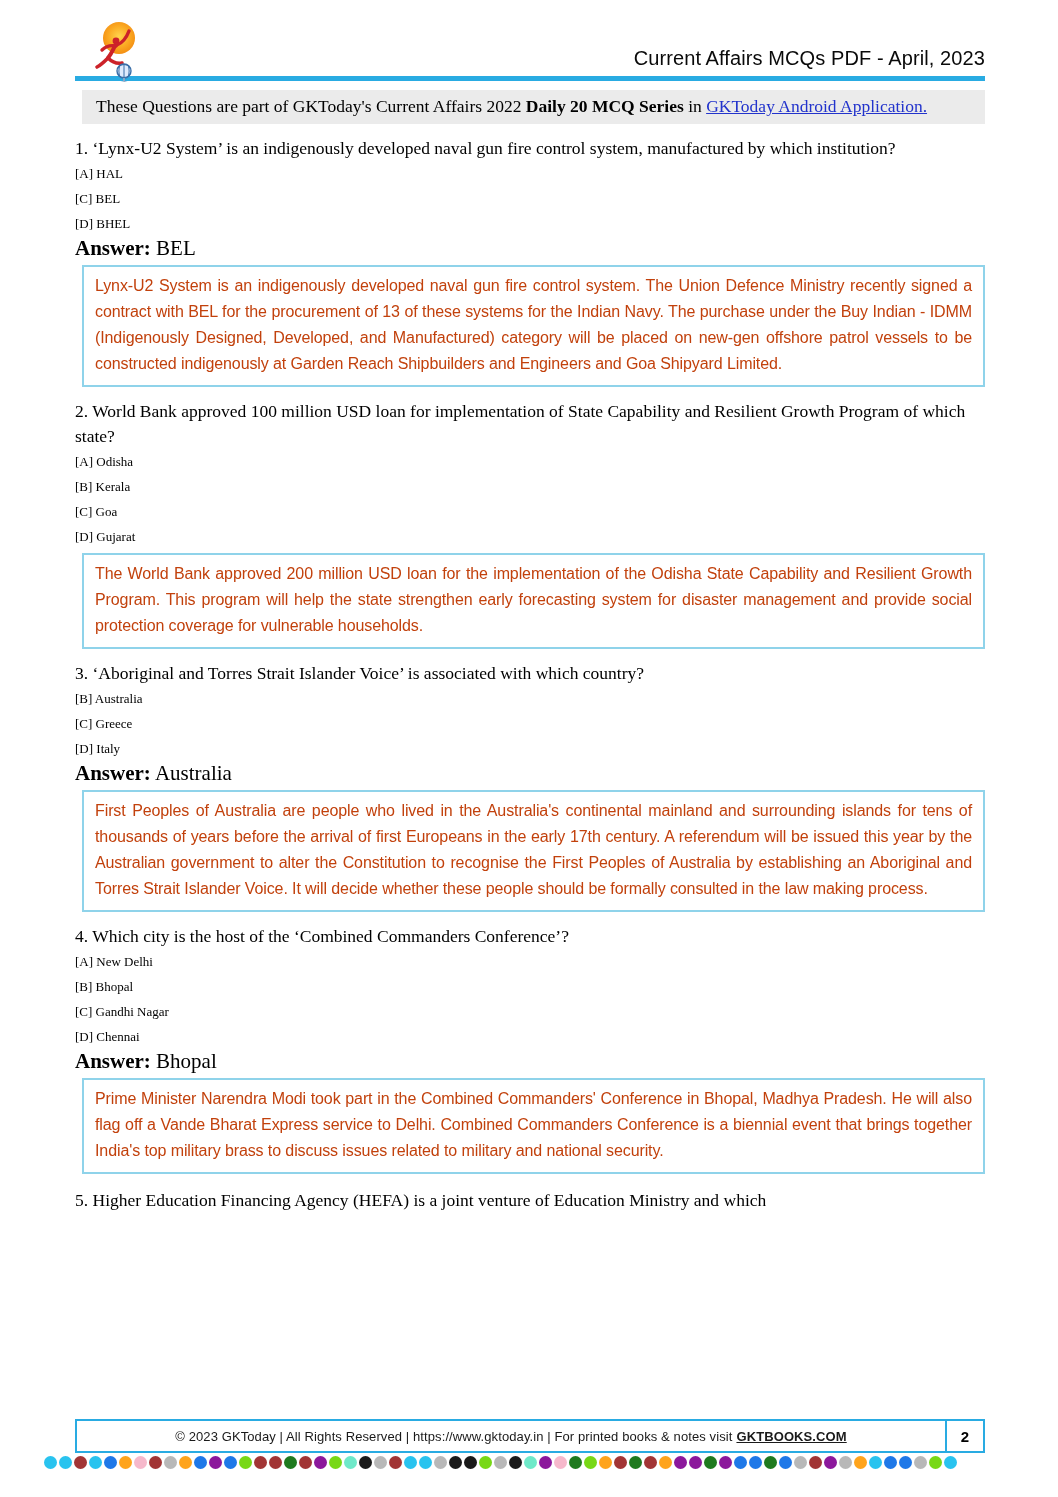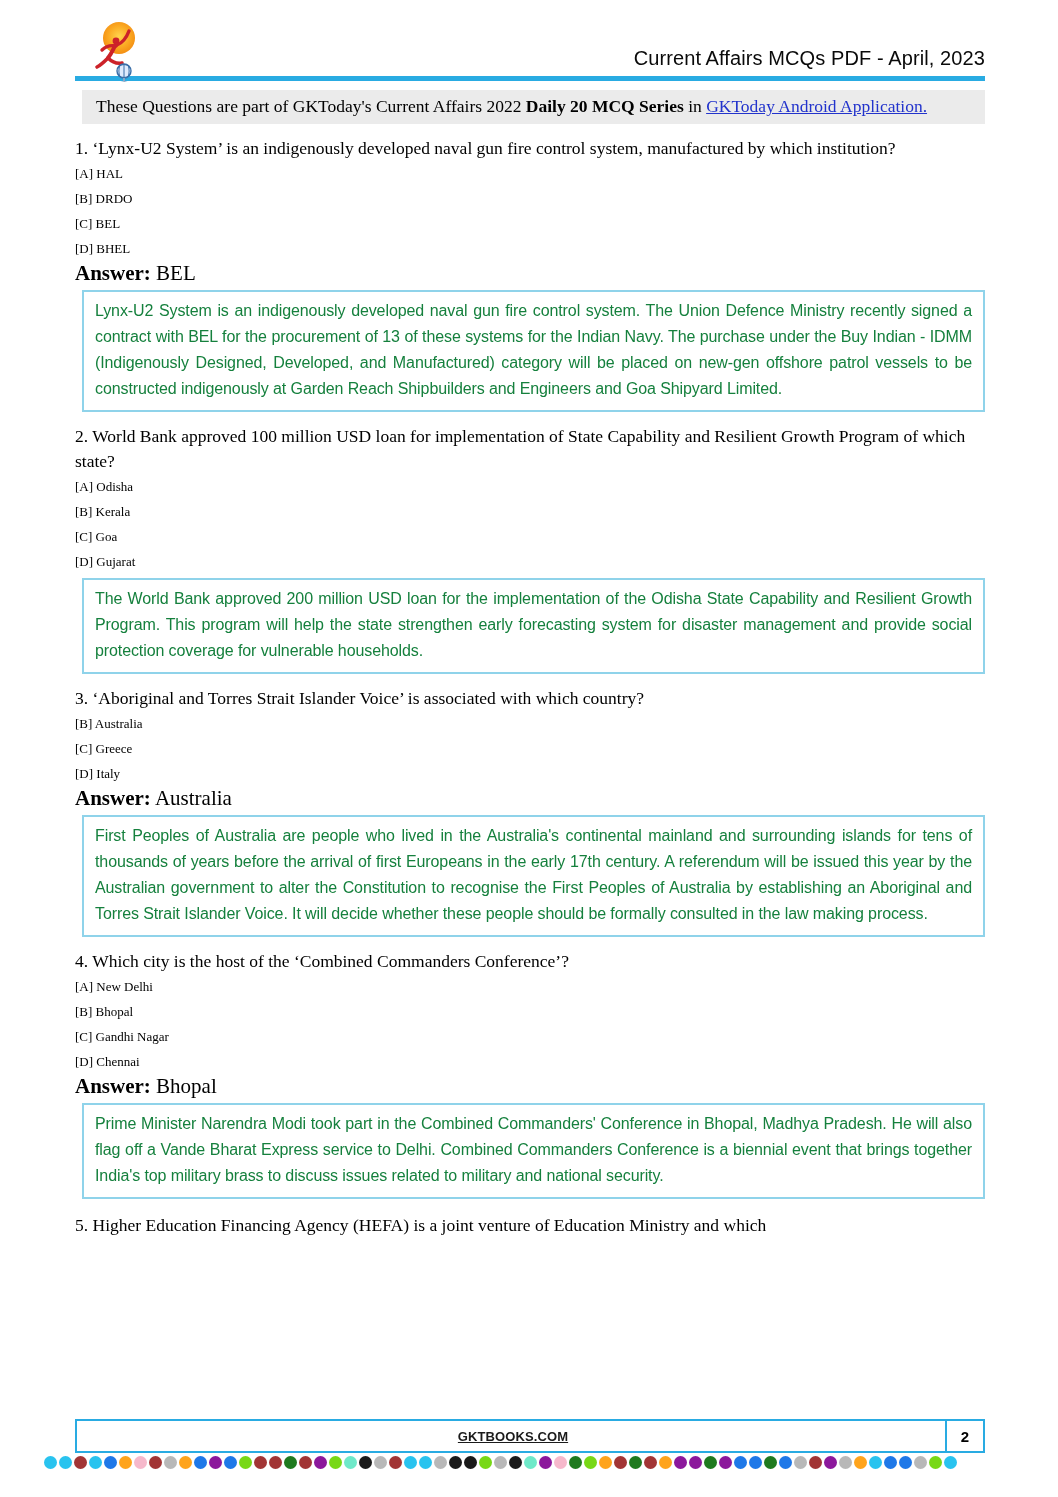--- a/index.html
+++ b/index.html
@@ -38,21 +38,21 @@
   .option { font-size: 13px; line-height: 25px; }
   .answer-line { font-size: 21px; line-height: 25px; }
   .answer-label { font-weight: bold; }
   .explanation {
     margin: 4px 0 10px 7px;
     border-width: 2px; border-style: solid;
     padding: 6px 11px 8px 11px;
     font-family: "Liberation Sans", sans-serif;
     font-size: 16px; line-height: 26px;
     text-align: justify; letter-spacing: -0.1px;
-    color: #15803d;
+    color: #c2410c;
   }
   .partial-q { margin-top: 14px; font-size: 17.5px; line-height: 25px; }
 
   
   .footer {
     position: absolute; left: 75px; right: 73px; top: 1419px;
     height: 34px; border-width: 2px; border-style: solid;
     display: flex; align-items: stretch;
     font-family: "Liberation Sans", sans-serif;
   }
@@ -107,21 +107,20 @@
 
   <div class="notice" id="notice" style="background: rgb(235, 235, 235);">
     <span>These Questions are part of GKToday's Current Affairs 2022 </span><b>Daily 20 MCQ Series</b><span> in </span><a id="notice-link" style="color: rgb(34, 51, 204);">GKToday Android Application.</a>
   </div>
 
   <main id="questions">
   <section class="question">
     <p class="q-text"><span class="q-number">1.</span> <span class="q-body">‘Lynx-U2 System’ is an indigenously developed naval gun fire control system, manufactured by which institution?</span></p>
     <div class="options">
           <div class="option">[A] HAL</div>
-          <div class="option">[B] DRDO</div>
           <div class="option">[C] BEL</div>
           <div class="option">[D] BHEL</div>
         </div>
     <p class="answer-line"><span class="answer-label">Answer:</span> <span class="answer-value">BEL</span></p>
     <div class="explanation" style="border-color: rgb(143, 211, 234);">Lynx-U2 System is an indigenously developed naval gun fire control system. The Union Defence Ministry recently signed a contract with BEL for the procurement of 13 of these systems for the Indian Navy. The purchase under the Buy Indian - IDMM (Indigenously Designed, Developed, and Manufactured) category will be placed on new-gen offshore patrol vessels to be constructed indigenously at Garden Reach Shipbuilders and Engineers and Goa Shipyard Limited.</div>
   </section>
 
   <section class="question">
     <p class="q-text"><span class="q-number">2.</span> <span class="q-body">World Bank approved 100 million USD loan for implementation of State Capability and Resilient Growth Program of which state?</span></p>
     <div class="options">
@@ -156,20 +155,21 @@
     <div class="explanation" style="border-color: rgb(143, 211, 234);">Prime Minister Narendra Modi took part in the Combined Commanders' Conference in Bhopal, Madhya Pradesh. He will also flag off a Vande Bharat Express service to Delhi. Combined Commanders Conference is a biennial event that brings together India's top military brass to discuss issues related to military and national security.</div>
   </section>
 </main>
 
   <p class="partial-q">5. Higher Education Financing Agency (HEFA) is a joint venture of Education Ministry and which</p>
 
 </div>
 
 <div class="footer" id="footer" style="border-color: rgb(41, 171, 226);">
   <div class="footer-text">
+    <span>© 2023 GKToday | All Rights Reserved | https://www.gktoday.in | For printed books &amp; notes visit </span>
     <b>GKTBOOKS.COM</b>
   </div>
   <div class="footer-page" id="footer-page" style="border-left-color: rgb(41, 171, 226);">2</div>
 </div>
 
 <div class="dots" id="dots">
     <span class="dot" style="background: rgb(41, 195, 239);"></span>
     <span class="dot" style="background: rgb(41, 195, 239);"></span>
     <span class="dot" style="background: rgb(162, 53, 53);"></span>
     <span class="dot" style="background: rgb(41, 195, 239);"></span>

